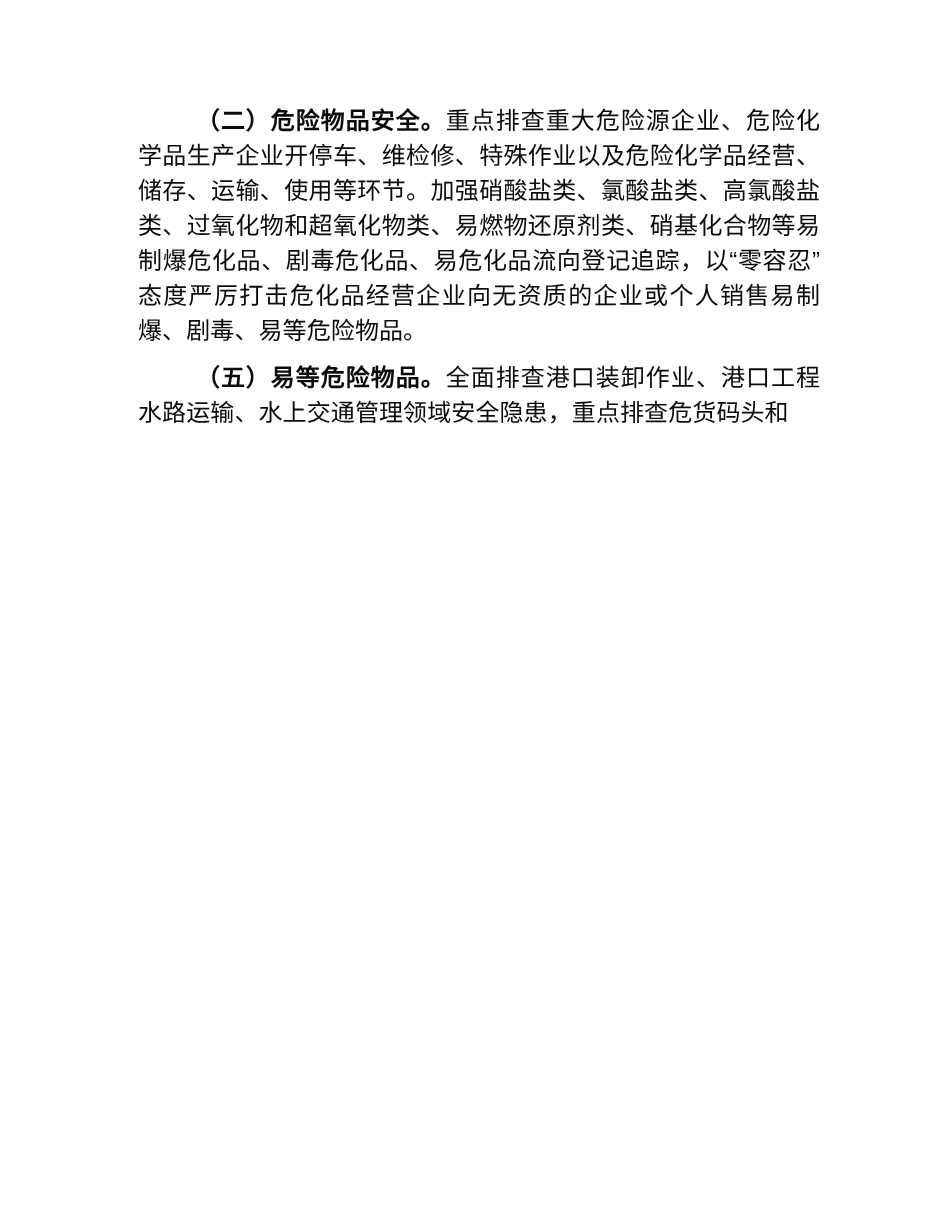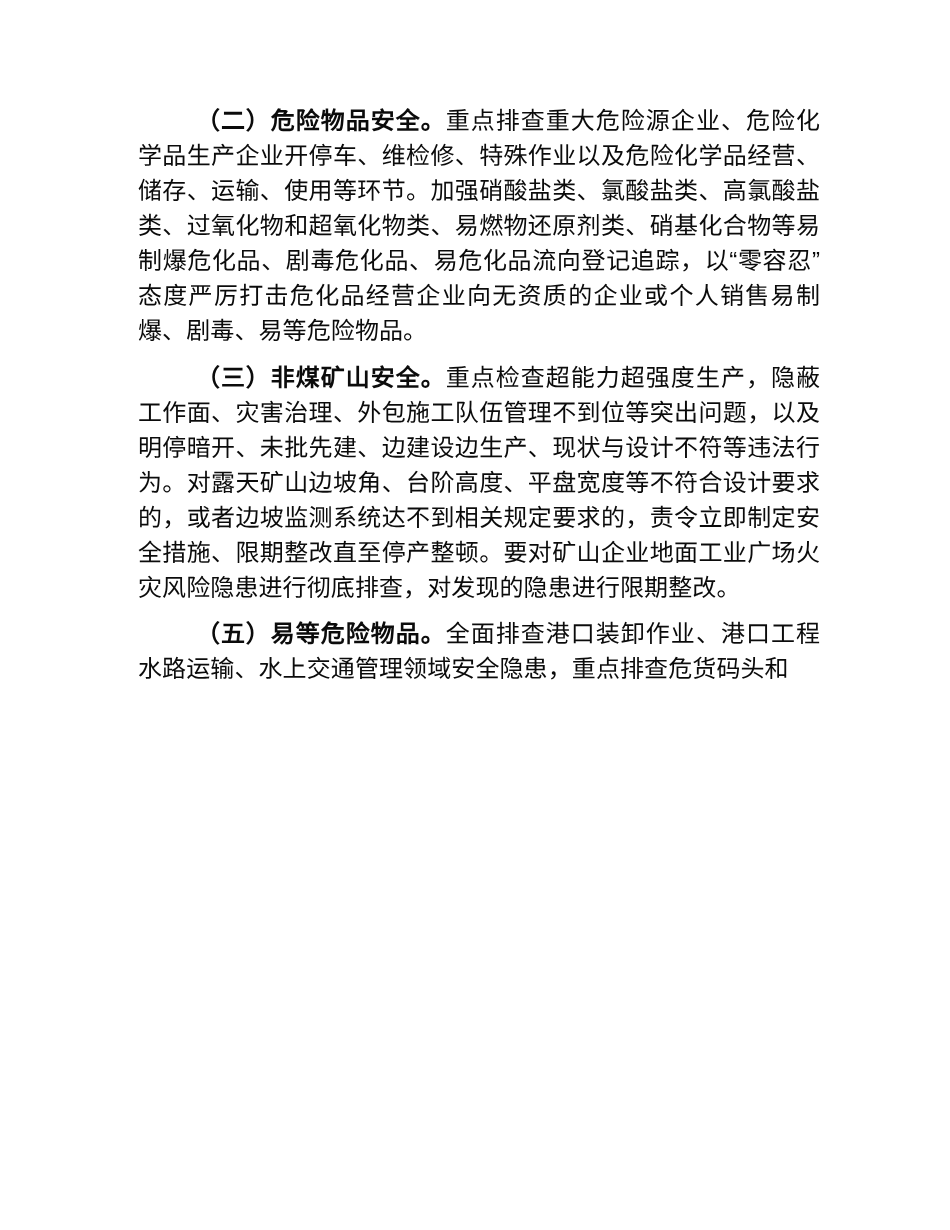--- a/index.html
+++ b/index.html
@@ -52,23 +52,20 @@
 </head>
 <body>
 
 <div id="page" style="width: 950px; height: 1230px; background: rgb(255, 255, 255);">
   <div id="doc-body">
 
     <p class="para" style="color: rgb(11, 11, 11);">
       <span class="num">（二）</span><span class="lead">危险物品安全。</span><span class="text">重点排查重大危险源企业、危险化学品生产企业开停车、维检修、特殊作业以及危险化学品经营、储存、运输、使用等环节。加强硝酸盐类、氯酸盐类、高氯酸盐类、过氧化物和超氧化物类、易燃物还原剂类、硝基化合物等易制爆危化品、剧毒危化品、易危化品流向登记追踪，以“零容忍”态度严厉打击危化品经营企业向无资质的企业或个人销售易制爆、剧毒、易等危险物品。</span>
     </p>
 
-    <p class="para" style="color: rgb(11, 11, 11);">
-      <span class="num">（三）</span><span class="lead">非煤矿山安全。</span><span class="text">重点检查超能力超强度生产，隐蔽工作面、灾害治理、外包施工队伍管理不到位等突出问题，以及明停暗开、未批先建、边建设边生产、现状与设计不符等违法行为。对露天矿山边坡角、台阶高度、平盘宽度等不符合设计要求的，或者边坡监测系统达不到相关规定要求的，责令立即制定安全措施、限期整改直至停产整顿。要对矿山企业地面工业广场火灾风险隐患进行彻底排查，对发现的隐患进行限期整改。</span>
-    </p>
 
 
     <p class="para" style="color: rgb(11, 11, 11);">
       <span class="num">（五）</span><span class="lead">易等危险物品。</span><span class="text">全面排查港口装卸作业、港口工程水路运输、水上交通管理领域安全隐患，重点排查危货码头和</span>
     </p>
 
   </div>
 </div>
 
 </body></html>

